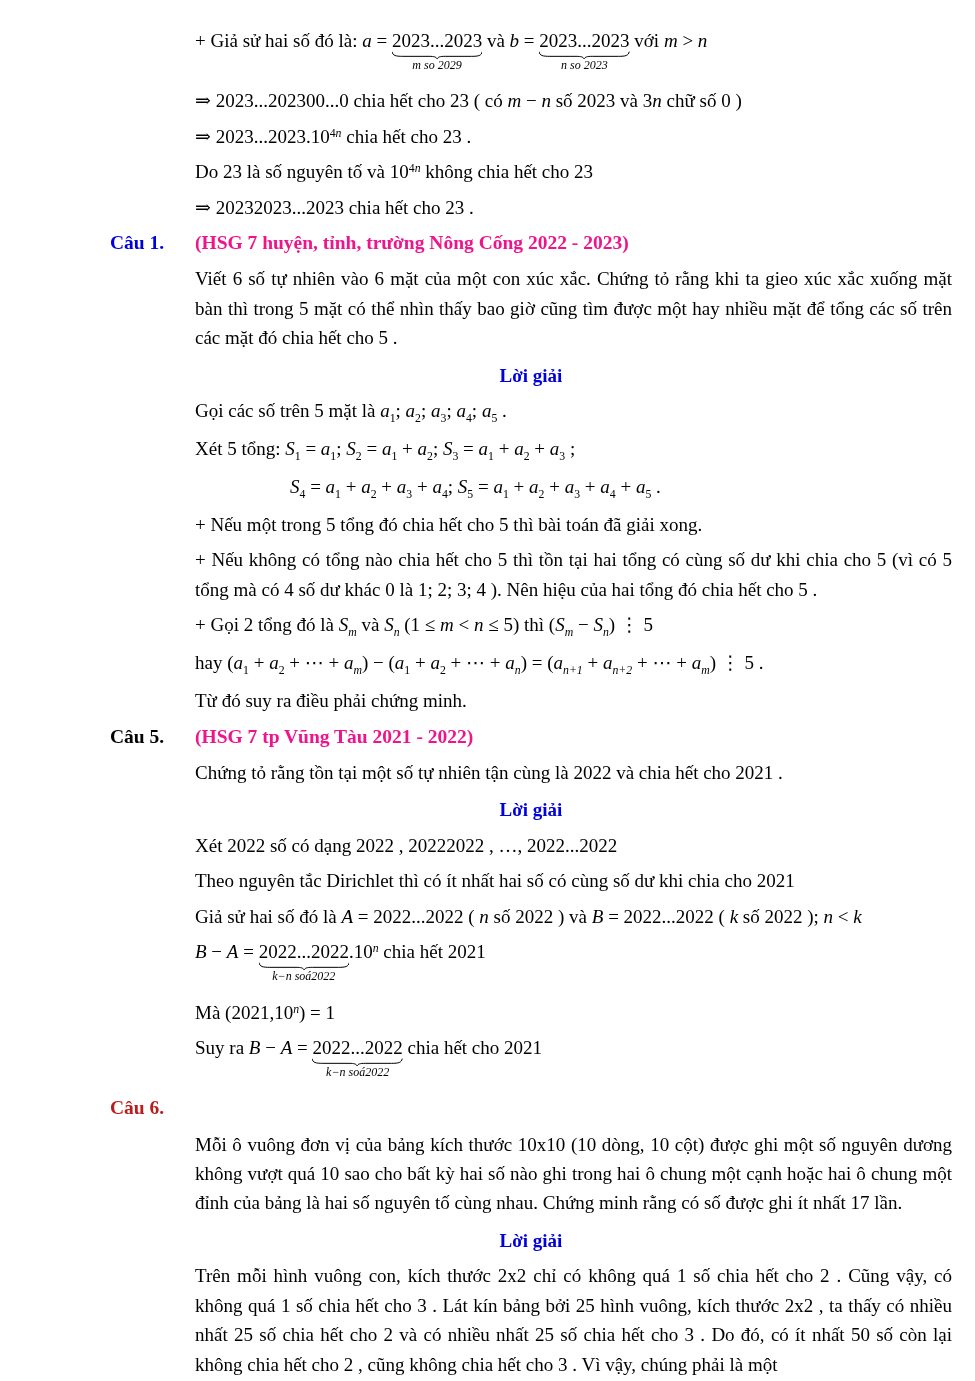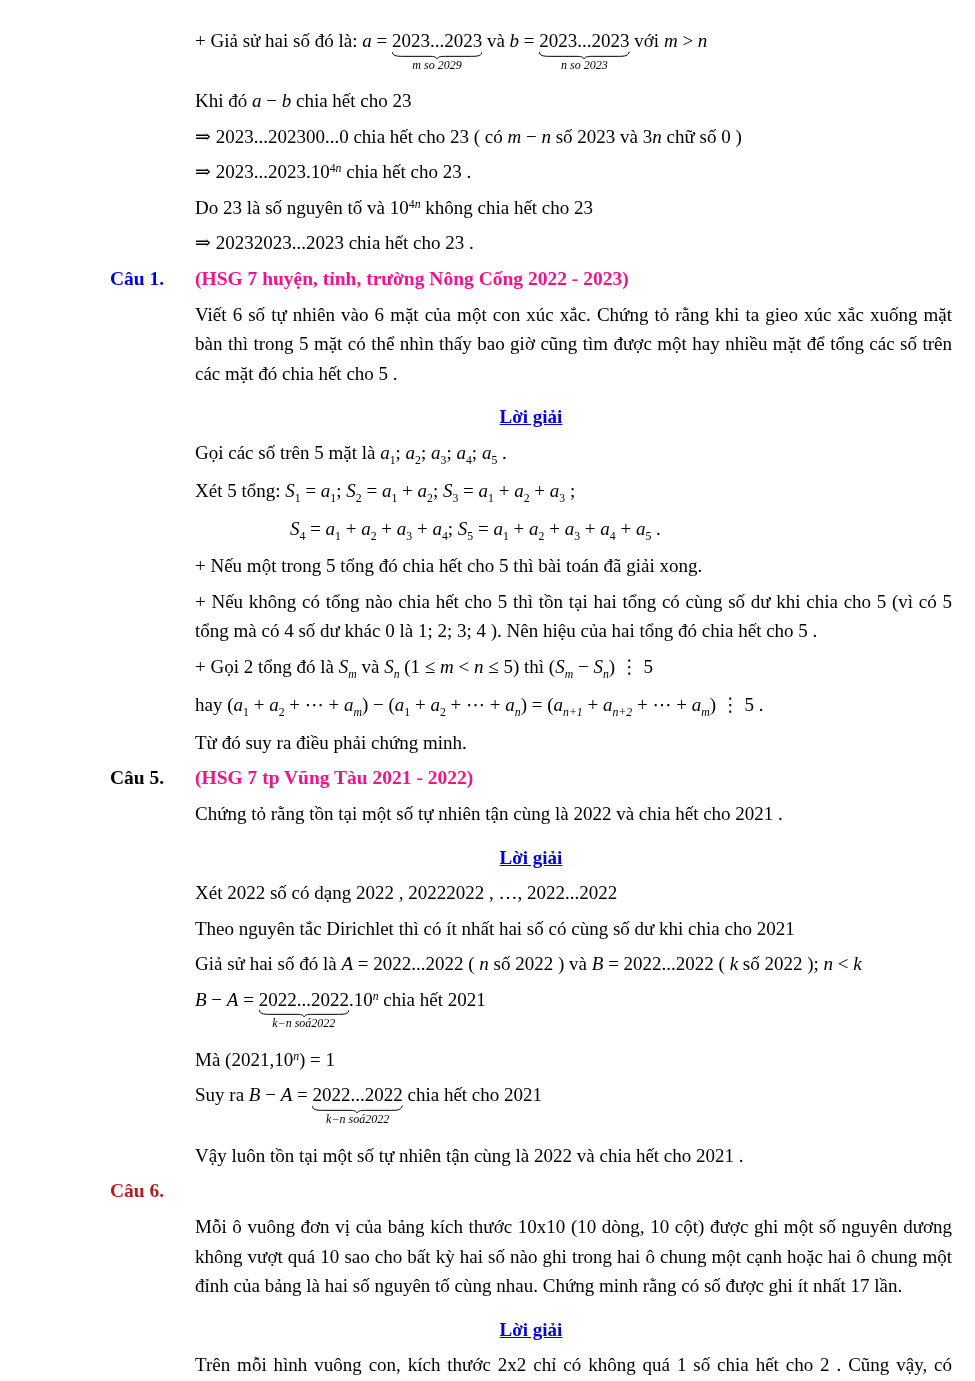--- a/index.html
+++ b/index.html
@@ -10,21 +10,21 @@
     font-family:"Liberation Serif","DejaVu Serif",serif;
     font-size:19px;line-height:1.55;
   }
   .para{margin:0 0 6px 85px;}
   .para.justify{text-align:justify;}
   .para.indent2{margin-left:180px;}
   .para.has-ub{padding-bottom:25px;}
   .heading{margin:2px 0 6px 0;display:flex;font-weight:bold;font-size:19.5px;}
   .cau-label{flex:0 0 85px;}
   .cau-title{flex:1;}
-  .loigiai{margin:14px 0 6px 0;text-align:center;font-weight:bold;text-decoration:underline;}
+  .loigiai{margin:8px 0 6px 0;text-align:center;font-weight:bold;}
   .i{font-style:italic;}
   .sub{font-size:0.62em;vertical-align:-0.4em;}
   .subi{font-size:0.62em;vertical-align:-0.4em;font-style:italic;}
   .sup{font-size:0.62em;vertical-align:0.5em;}
   .supi{font-size:0.62em;vertical-align:0.5em;font-style:italic;}
   .ub{display:inline-block;position:relative;line-height:1.15;white-space:nowrap;}
   .ub svg{position:absolute;top:calc(100% - 1px);left:0;width:100%;height:8px;display:block;}
   .ub-label{
     position:absolute;top:calc(100% + 7px);left:50%;transform:translateX(-50%);
     font-size:12px;line-height:1;font-style:italic;white-space:nowrap;
@@ -33,21 +33,20 @@
 </head>
 <body>
 
 <div class="page">
   <div id="doc-body">
       <div class="para has-ub"><span>+ Giả sử hai số đó là:  </span><span class="i">a</span><span> = </span><span class="ub"><span class="ub-top">2023...2023</span><svg viewBox="0 0 100 12" preserveAspectRatio="none">
             <path d="M0,1 C1,7 4,8 12,8 L41,8 C47,8 49,9 50,12 C51,9 53,8 59,8 L88,8 C96,8 99,7 100,1" fill="none" stroke="#000" stroke-width="1" vector-effect="non-scaling-stroke"></path>
           </svg><span class="ub-label">m so 2029</span></span><span> và </span><span class="i">b</span><span> = </span><span class="ub"><span class="ub-top">2023...2023</span><svg viewBox="0 0 100 12" preserveAspectRatio="none">
             <path d="M0,1 C1,7 4,8 12,8 L41,8 C47,8 49,9 50,12 C51,9 53,8 59,8 L88,8 C96,8 99,7 100,1" fill="none" stroke="#000" stroke-width="1" vector-effect="non-scaling-stroke"></path>
           </svg><span class="ub-label">n so 2023</span></span><span> với </span><span class="i">m</span><span> &gt; </span><span class="i">n</span></div>
-      <div class="para"><span>Khi đó </span><span class="i">a</span><span> − </span><span class="i">b</span><span> chia hết cho 23</span></div>
       <div class="para"><span>⇒ 2023...202300...0 chia hết cho 23 ( có </span><span class="i">m</span><span> − </span><span class="i">n</span><span> số 2023 và 3</span><span class="i">n</span><span> chữ số 0 )</span></div>
       <div class="para"><span>⇒ 2023...2023.10</span><span class="sup">4</span><span class="supi">n</span><span> chia hết cho 23 .</span></div>
       <div class="para"><span>Do 23 là số nguyên tố và 10</span><span class="sup">4</span><span class="supi">n</span><span> không chia hết cho 23</span></div>
       <div class="para"><span>⇒ 20232023...2023 chia hết cho 23 .</span></div>
       <div class="heading">
         <span class="cau-label" style="color: rgb(0, 0, 221);">Câu 1.</span>
         <span class="cau-title" style="color: rgb(240, 20, 140);">(HSG 7 huyện, tỉnh, trường Nông Cống 2022 - 2023)</span>
       </div>
       <div class="para justify"><span>Viết 6 số tự nhiên vào 6 mặt của một con xúc xắc. Chứng tỏ rằng khi ta gieo xúc xắc xuống mặt bàn thì trong 5 mặt có thể nhìn thấy bao giờ cũng tìm được một hay nhiều mặt để tổng các số trên các mặt đó chia hết cho 5 .</span></div>
       <div class="loigiai" style="color: rgb(0, 0, 221);">Lời giải</div>
@@ -68,21 +67,20 @@
       <div class="para"><span>Xét 2022 số có dạng 2022 , 20222022 , …, 2022...2022</span></div>
       <div class="para"><span>Theo nguyên tắc Dirichlet thì có ít nhất hai số có cùng số dư khi chia cho 2021</span></div>
       <div class="para"><span>Giả sử hai số đó là  </span><span class="i">A</span><span> = 2022...2022 ( </span><span class="i">n</span><span> số 2022 ) và </span><span class="i">B</span><span> = 2022...2022 ( </span><span class="i">k</span><span> số 2022 );  </span><span class="i">n</span><span> &lt; </span><span class="i">k</span></div>
       <div class="para has-ub"><span class="i">B</span><span> − </span><span class="i">A</span><span> = </span><span class="ub"><span class="ub-top">2022...2022</span><svg viewBox="0 0 100 12" preserveAspectRatio="none">
             <path d="M0,1 C1,7 4,8 12,8 L41,8 C47,8 49,9 50,12 C51,9 53,8 59,8 L88,8 C96,8 99,7 100,1" fill="none" stroke="#000" stroke-width="1" vector-effect="non-scaling-stroke"></path>
           </svg><span class="ub-label">k−n soá2022</span></span><span>.10</span><span class="supi">n</span><span> chia hết 2021</span></div>
       <div class="para"><span>Mà (2021,10</span><span class="supi">n</span><span>) = 1</span></div>
       <div class="para has-ub"><span>Suy ra </span><span class="i">B</span><span> − </span><span class="i">A</span><span> = </span><span class="ub"><span class="ub-top">2022...2022</span><svg viewBox="0 0 100 12" preserveAspectRatio="none">
             <path d="M0,1 C1,7 4,8 12,8 L41,8 C47,8 49,9 50,12 C51,9 53,8 59,8 L88,8 C96,8 99,7 100,1" fill="none" stroke="#000" stroke-width="1" vector-effect="non-scaling-stroke"></path>
           </svg><span class="ub-label">k−n soá2022</span></span><span> chia hết cho 2021</span></div>
-      <div class="para"><span>Vậy luôn tồn tại một số tự nhiên tận cùng là 2022 và chia hết cho 2021 .</span></div>
       <div class="heading">
         <span class="cau-label" style="color: #b91c1c;">Câu 6.</span>
       </div>
       <div class="para justify"><span>Mỗi ô vuông đơn vị của bảng kích thước 10x10 (10 dòng, 10 cột) được ghi một số nguyên dương không vượt quá 10 sao cho bất kỳ hai số nào ghi trong hai ô chung một cạnh hoặc hai ô chung một đỉnh của bảng là hai số nguyên tố cùng nhau. Chứng minh rằng có số được ghi ít nhất 17 lần.</span></div>
       <div class="loigiai" style="color: rgb(0, 0, 221);">Lời giải</div>
       <div class="para justify"><span>Trên mỗi hình vuông con, kích thước 2x2 chỉ có không quá 1 số chia hết cho 2 . Cũng vậy, có không quá 1 số chia hết cho 3 . Lát kín bảng bởi 25 hình vuông, kích thước 2x2 , ta thấy có nhiều nhất 25 số chia hết cho 2 và có nhiều nhất 25 số chia hết cho 3 . Do đó, có ít nhất 50 số còn lại không chia hết cho 2 , cũng không chia hết cho 3 . Vì vậy, chúng phải là một</span></div>
     </div>
 </div>
 
 </body></html>

